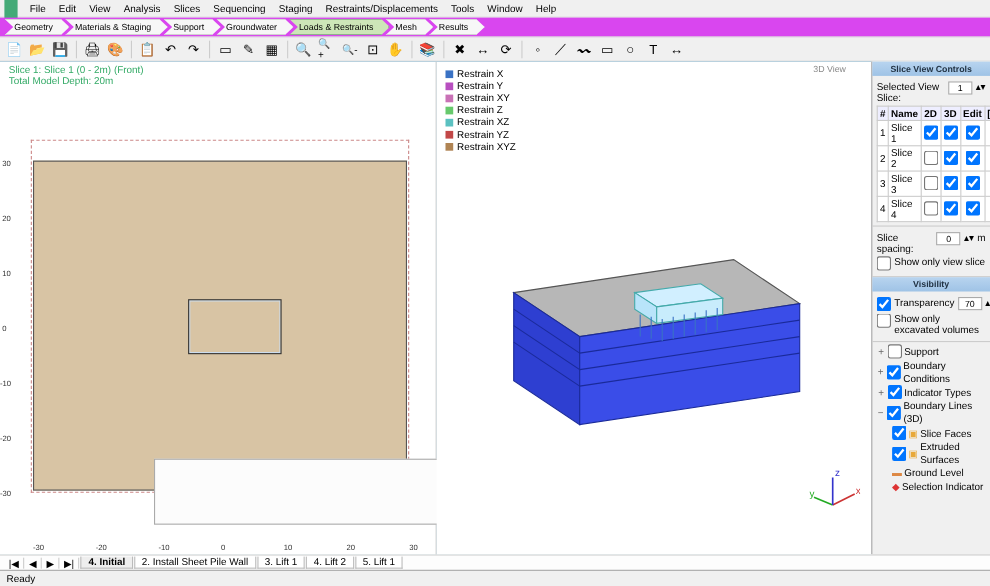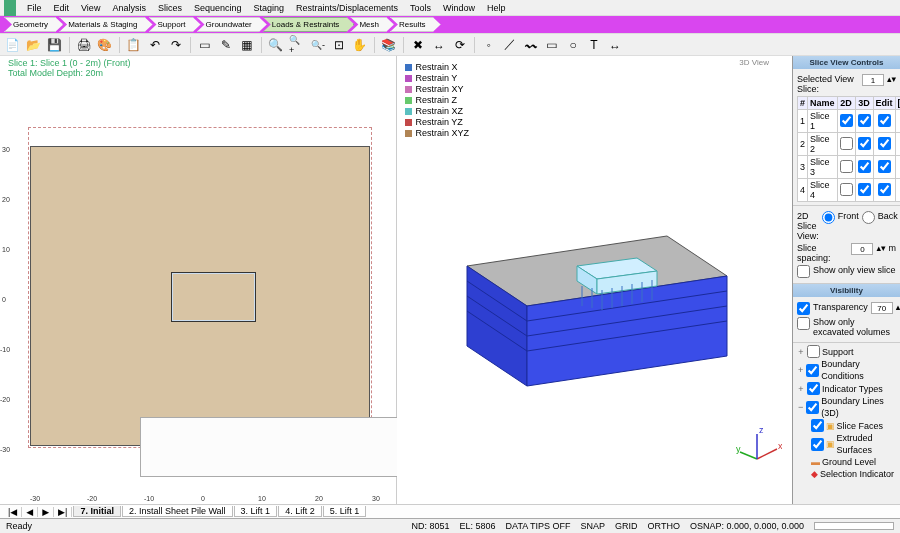--- a/index.html
+++ b/index.html
@@ -278,27 +278,20 @@
               <td><input type="checkbox" style=""></td>
               <td><input type="checkbox" checked="" style=""></td>
               <td><input type="checkbox" checked="" style=""></td>
               <td>12</td>
             </tr>
       </tbody>
         </table>
     </div>
     <div class="side-block">
       <div class="side-row">
-        <span>2D Slice View:</span>
-        <input type="radio" checked="" style="">
-          <span>Front</span>
-        <input type="radio" style="">
-          <span>Back</span>
-      </div>
-      <div class="side-row">
         <span>Slice spacing:</span>
         <input type="text" value="0" style="">
         <span>▴▾</span>
         <span>m</span>
       </div>
       <div class="side-row">
         <input type="checkbox" style="">
         <span>Show only view slice</span>
       </div>
     </div>
@@ -357,32 +350,22 @@
         </div>
     </div>
   </div>
 </div>
 
 <div class="bottom-tabs">
   <span class="bt-btn">|◀</span>
   <span class="bt-btn">◀</span>
   <span class="bt-btn">▶</span>
   <span class="bt-btn">▶|</span>
-  <span class="bt-tab active">7. Initial</span>
+  <span class="bt-tab active">4. Initial</span>
   <span class="bt-tab">2. Install Sheet Pile Wall</span>
   <span class="bt-tab">3. Lift 1</span>
   <span class="bt-tab">4. Lift 2</span>
   <span class="bt-tab">5. Lift 1</span>
 </div>
 
 <div class="statusbar">
   <span>Ready</span>
-  <div class="status-right">
-    <span>ND: 8051</span>
-    <span>EL: 5806</span>
-    <span>DATA TIPS OFF</span>
-    <span>SNAP</span>
-    <span>GRID</span>
-    <span>ORTHO</span>
-    <span>OSNAP: 0.000, 0.000, 0.000</span>
-    <div class="prog"></div>
-  </div>
 </div>
 
 </body></html>

